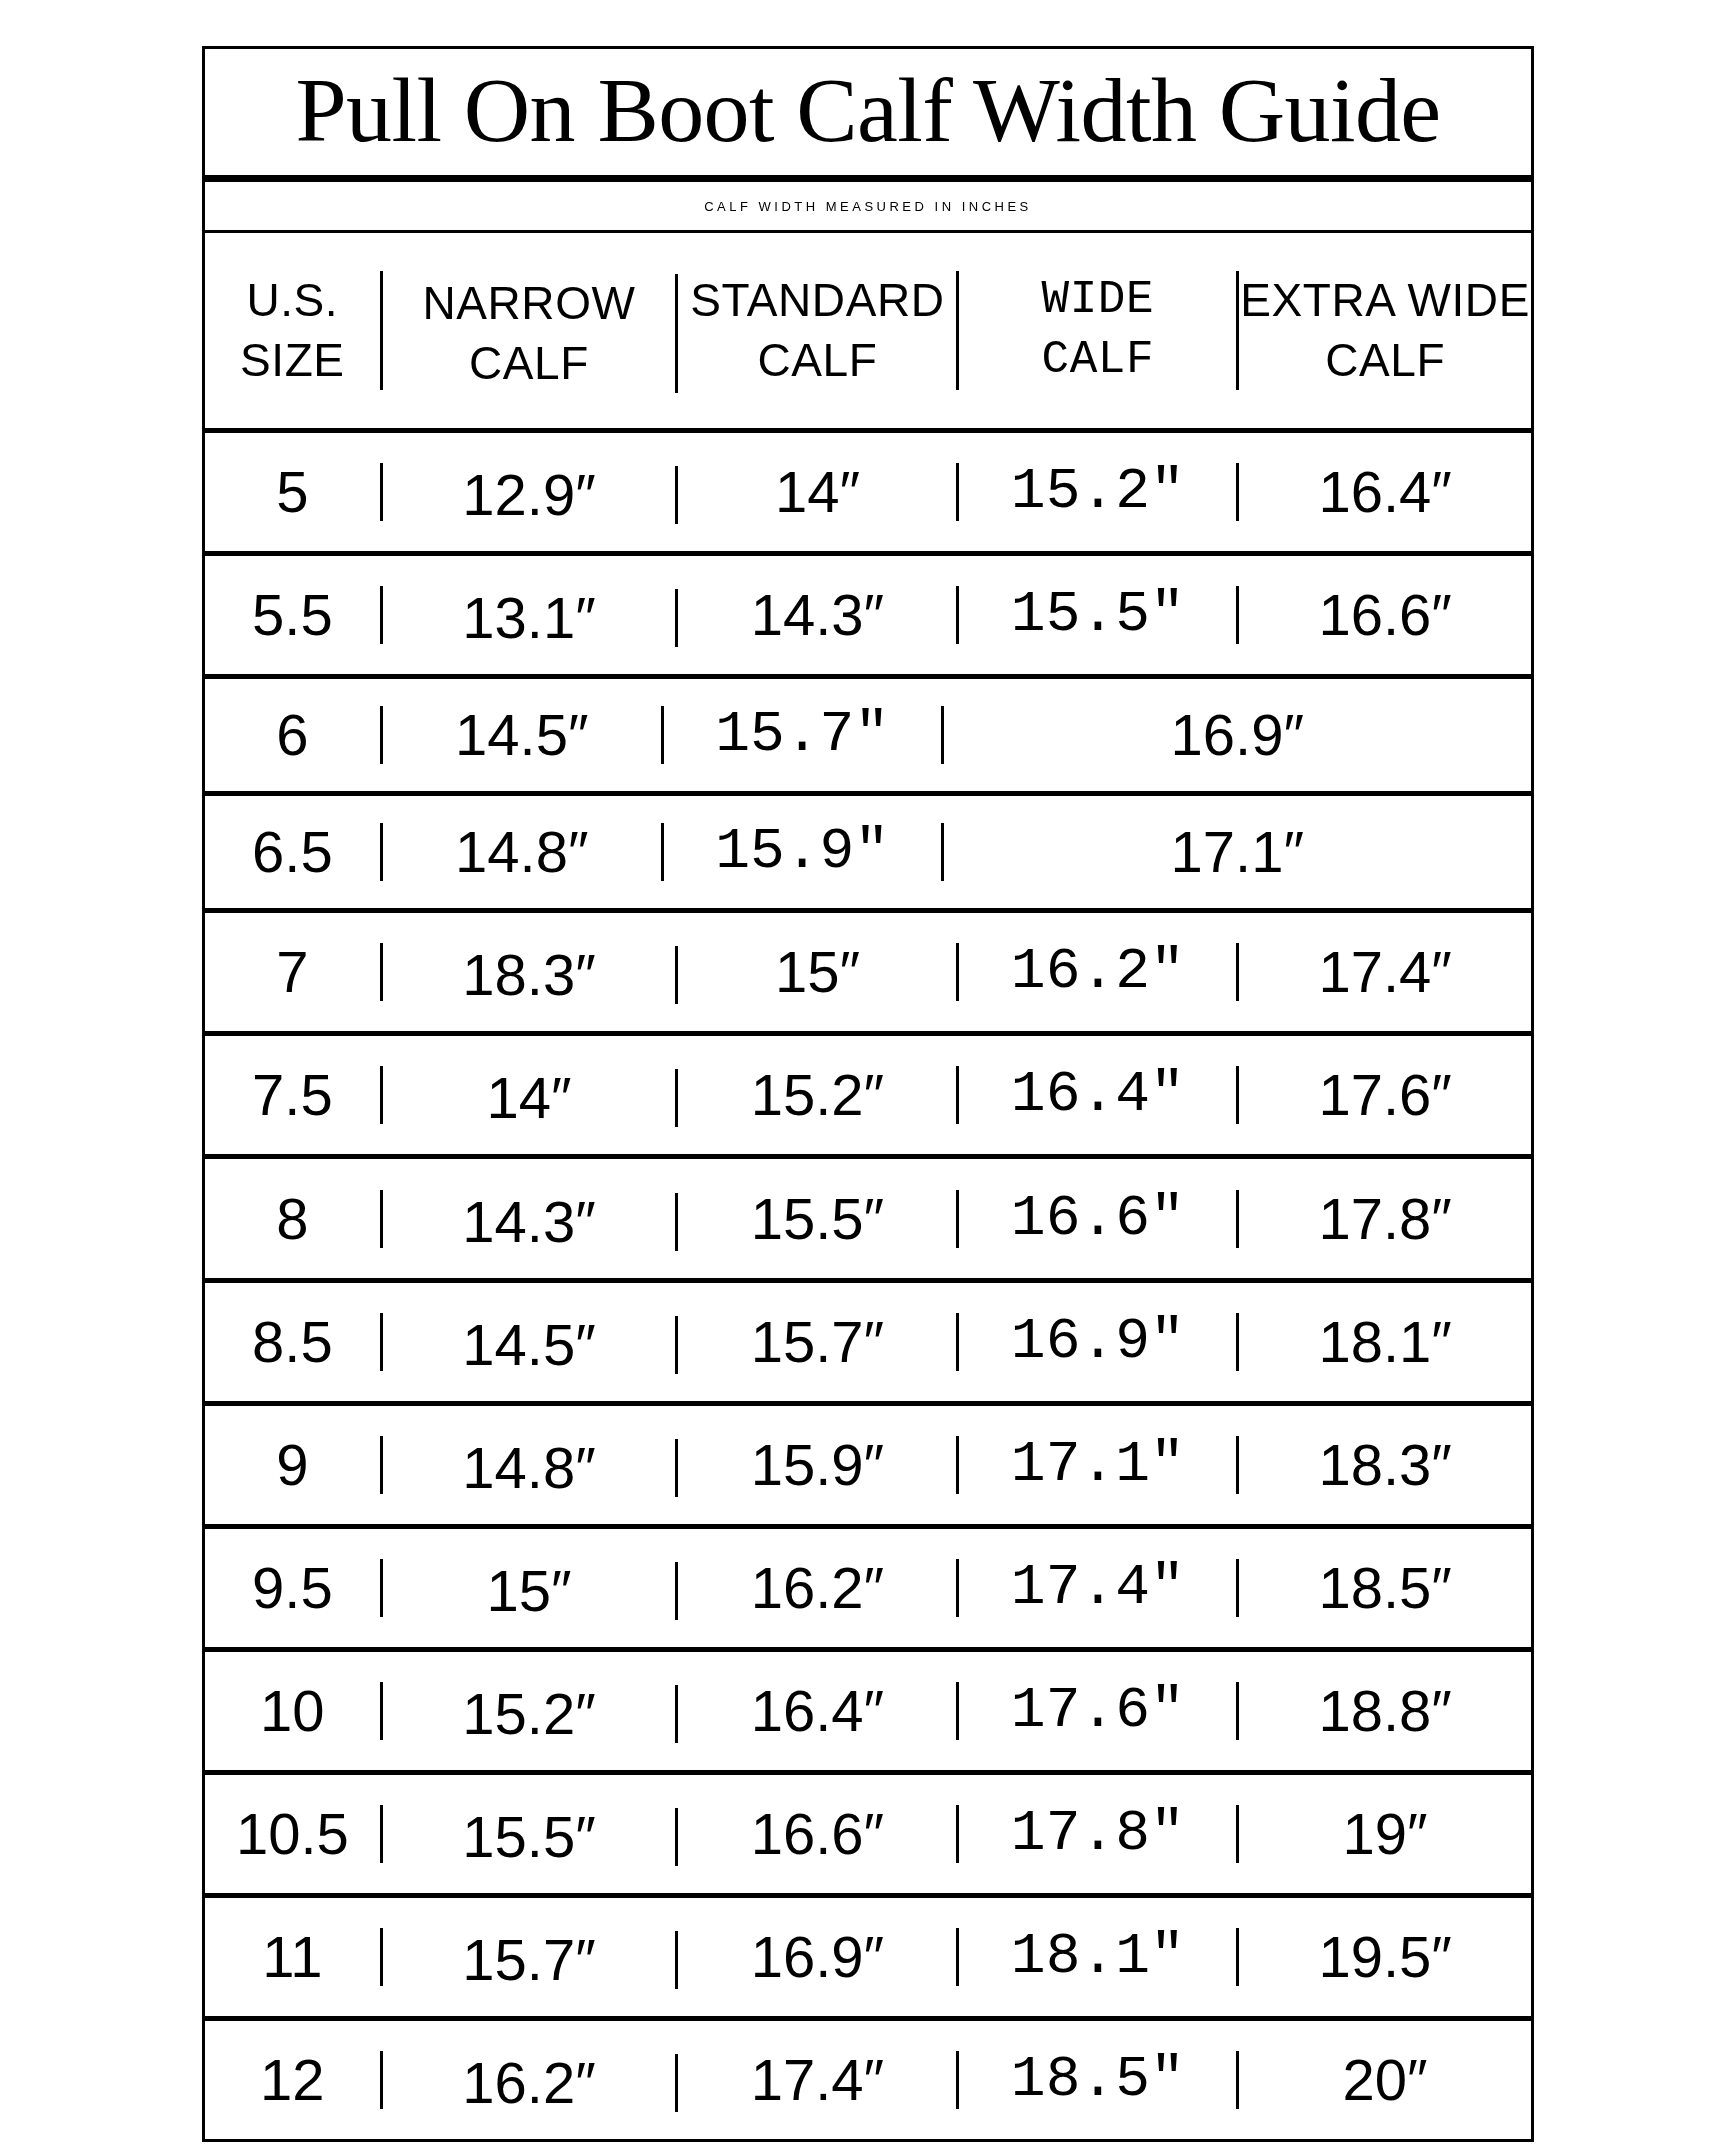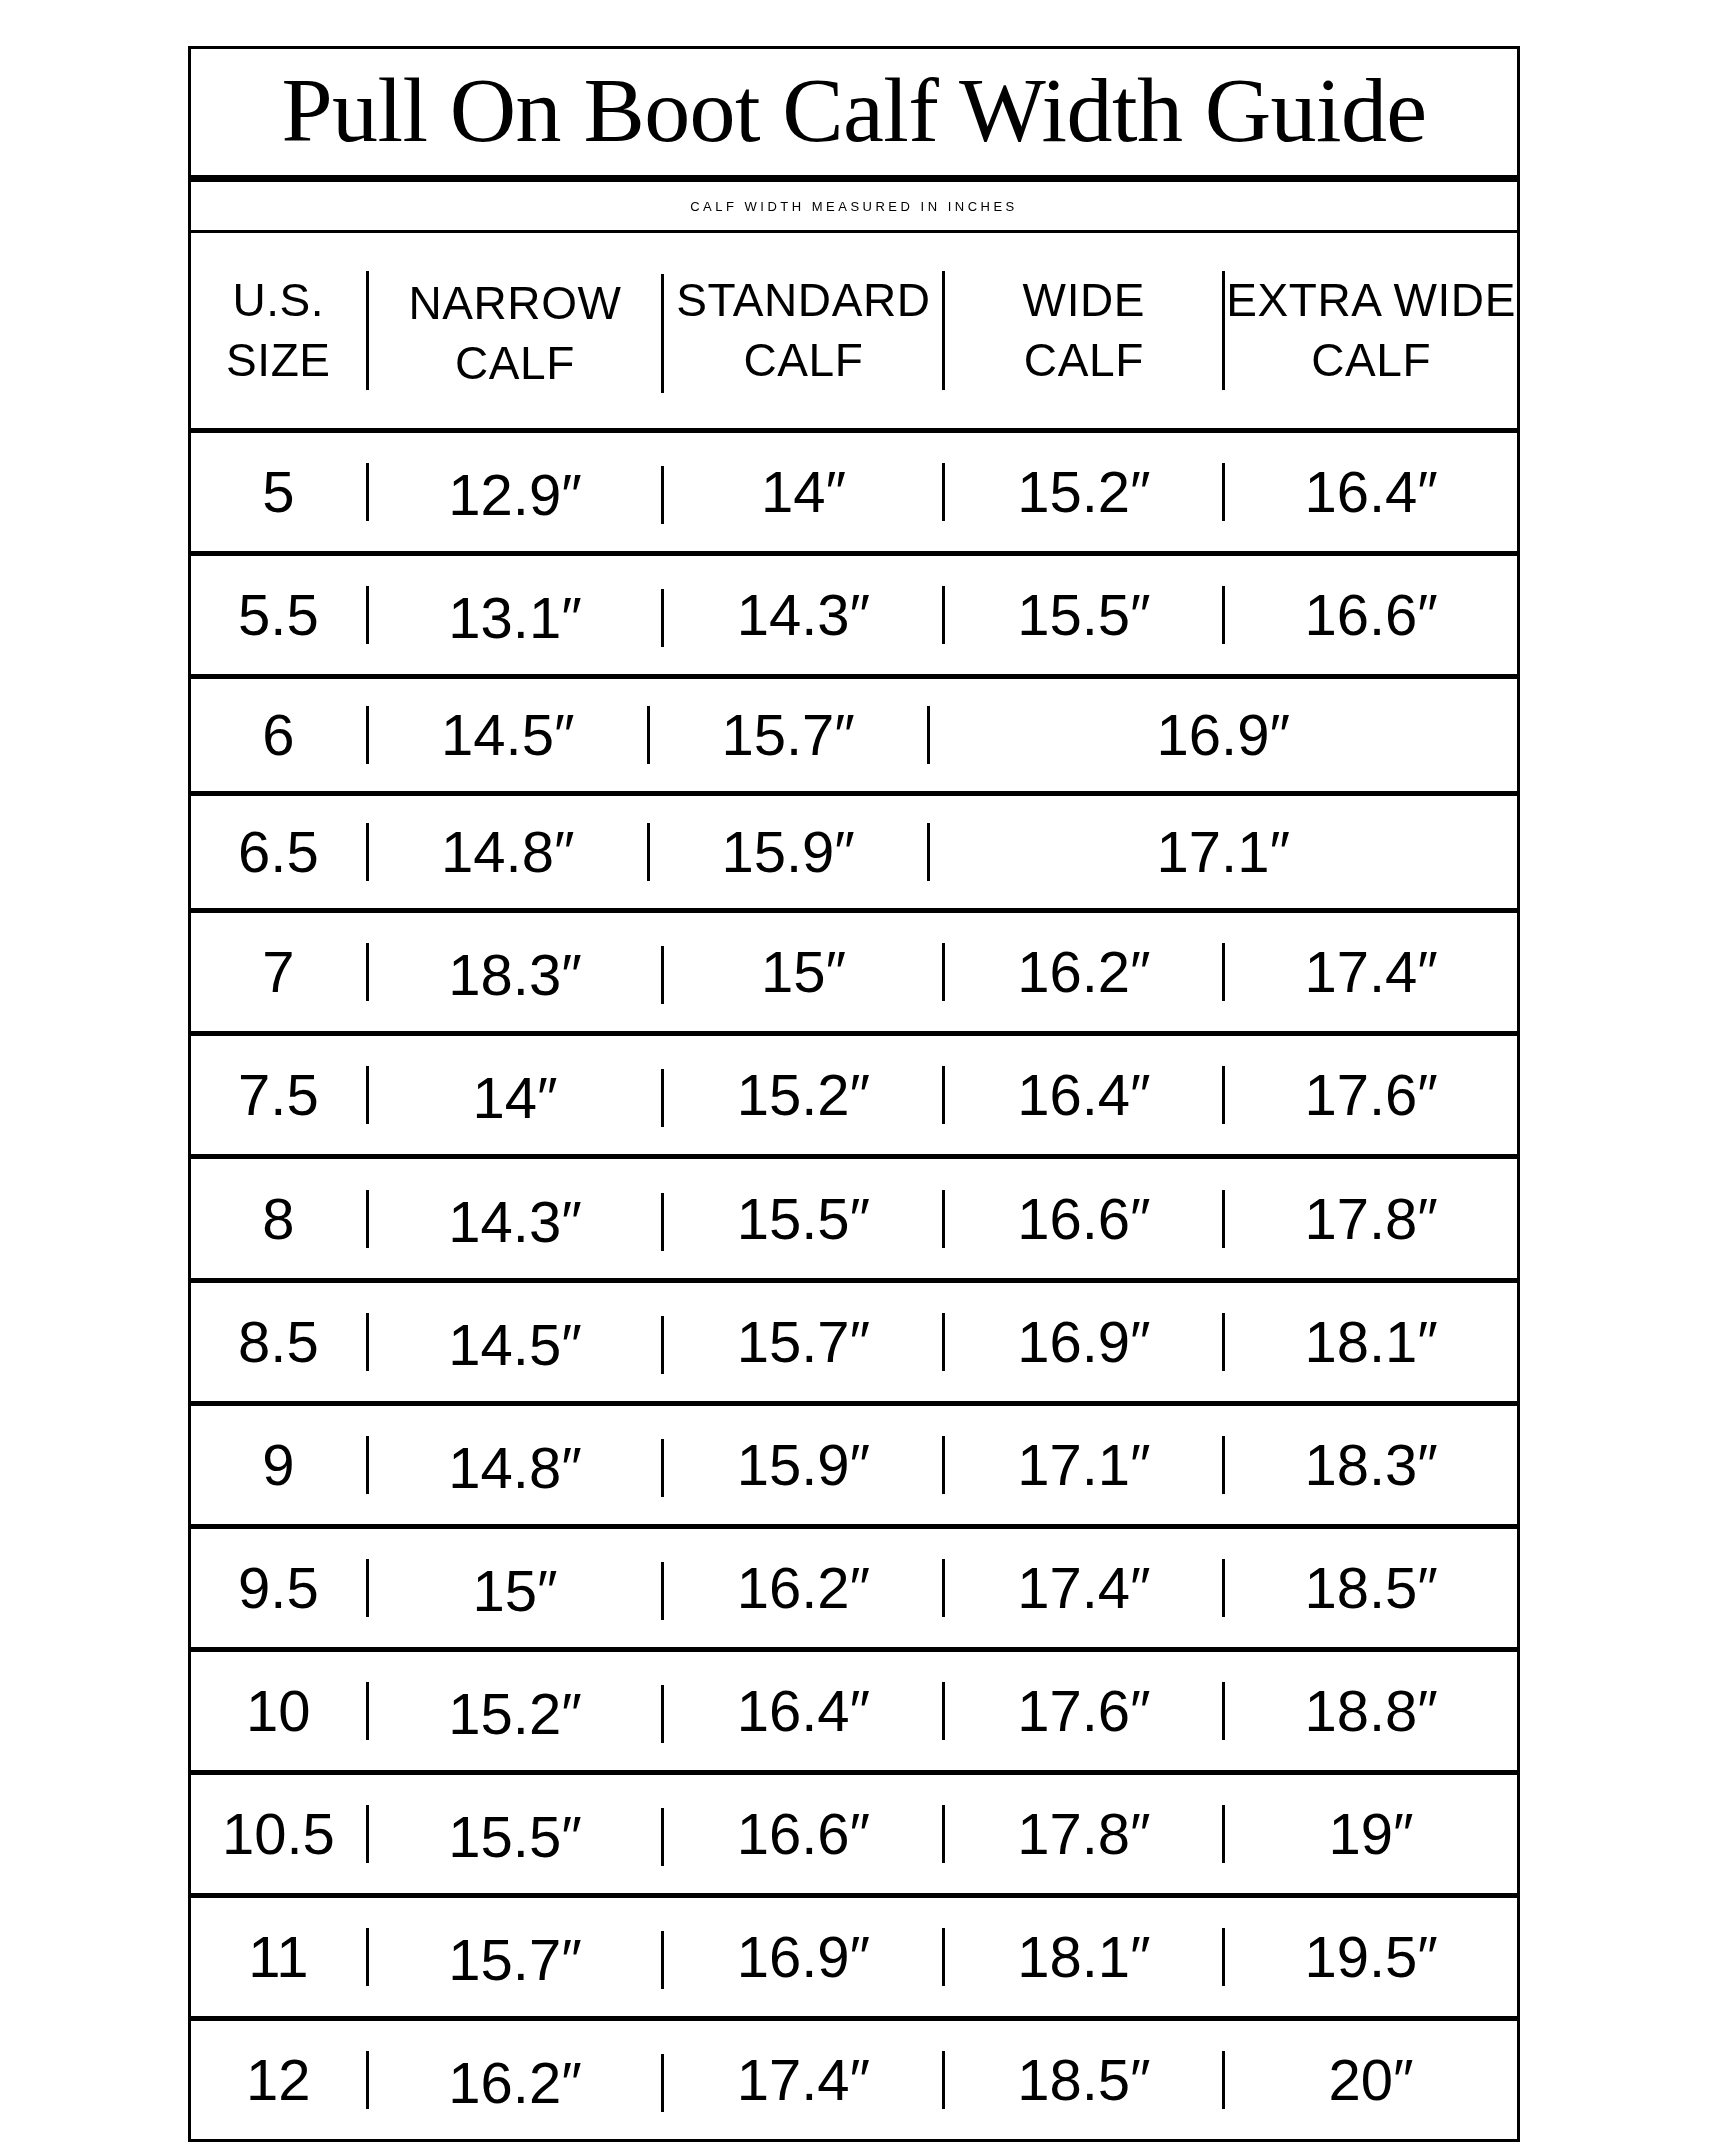--- a/index.html
+++ b/index.html
@@ -13,21 +13,21 @@
   .sheet {
     position: relative;
     width: 1721px;
     height: 2151px;
     background: #ffffff;
     font-family: "Liberation Sans", "DejaVu Sans", sans-serif;
     color: #000000;
   }
   .size-table {
     position: absolute;
-    left: 188px;
+    left: 202px;
     top: 46px;
     width: 1332px;
     height: 2096px;
     box-sizing: border-box;
     border: 3.5px solid #000000;
     background: #ffffff;
     display: flex;
     flex-direction: column;
   }
   .title-row {
@@ -88,21 +88,21 @@
     text-align: center;
     overflow: hidden;
   }
   .cell:last-child {
     border-right: none;
     border-radius: 7px;
   }
   .c1 { width: 13.4%; }
   .c2 { width: 22.3%; margin-top: 6px; }
   .c3 { width: 21.2%; }
-  .c4 { width: 21.1%; }
+  .c4 { width: 21.1%; font-family: Liberation Mono, monospace; }
   .c5 { flex: 1 1 auto; }
   .hcell {
     font-size: 46px;
     font-weight: 400;
     letter-spacing: 0.6px;
     line-height: 1.3;
     white-space: pre-line;
   }
   .dcell {
     font-size: 58px;

